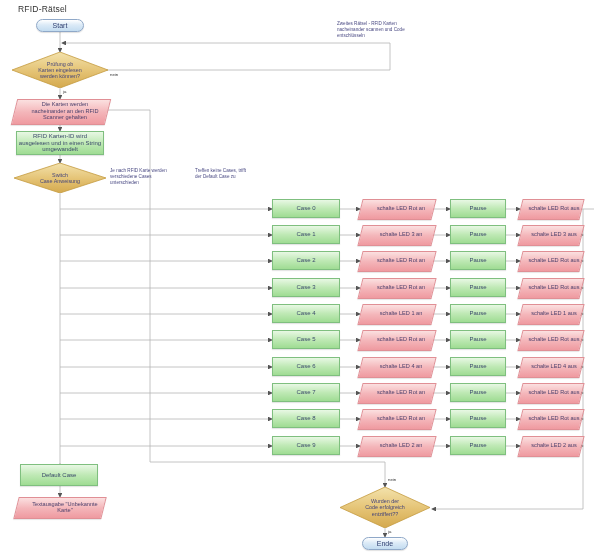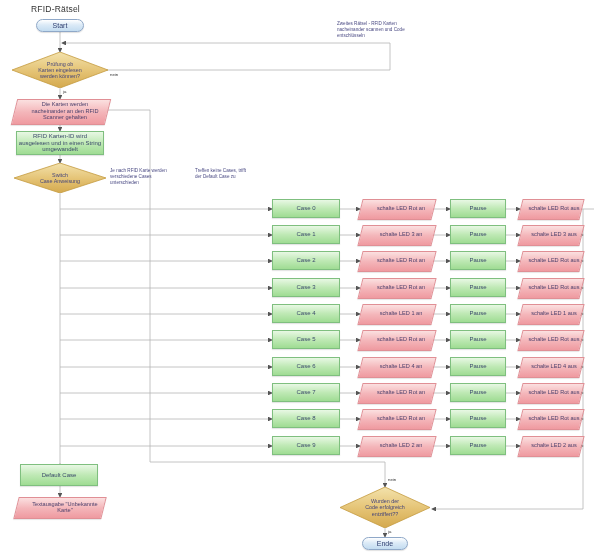--- a/index.html
+++ b/index.html
@@ -137,21 +137,21 @@
 
       <path d="M96,110 L150,110 L150,462"></path>
       <path d="M96,110 L99,110" marker-end="url(#arr)"></path>
 
       <path d="M150,462 L385,462 L385,487" marker-end="url(#arr)"></path>
 
       <path d="M385,528 L385,537" marker-end="url(#arr)"></path>
     </g>
   </svg>
 
-  <div class="title" style="left:31px;top:4px;">RFID-Rätsel</div>
+  <div class="title" style="left:18px;top:4px;">RFID-Rätsel</div>
 
   <div class="note" style="left:337px;top:21px;width:120px;">Zweites Rätsel - RFID Karten
 nacheinander scannen und Code
 entschlüsseln</div>
   <div class="note" style="left:110px;top:168px;width:75px;">Je nach RFID Karte werden
 verschiedene Cases
 unterschieden</div>
   <div class="note" style="left:195px;top:168px;width:80px;">Treffen keine Cases, trifft
 der Default Case zu</div>
 

